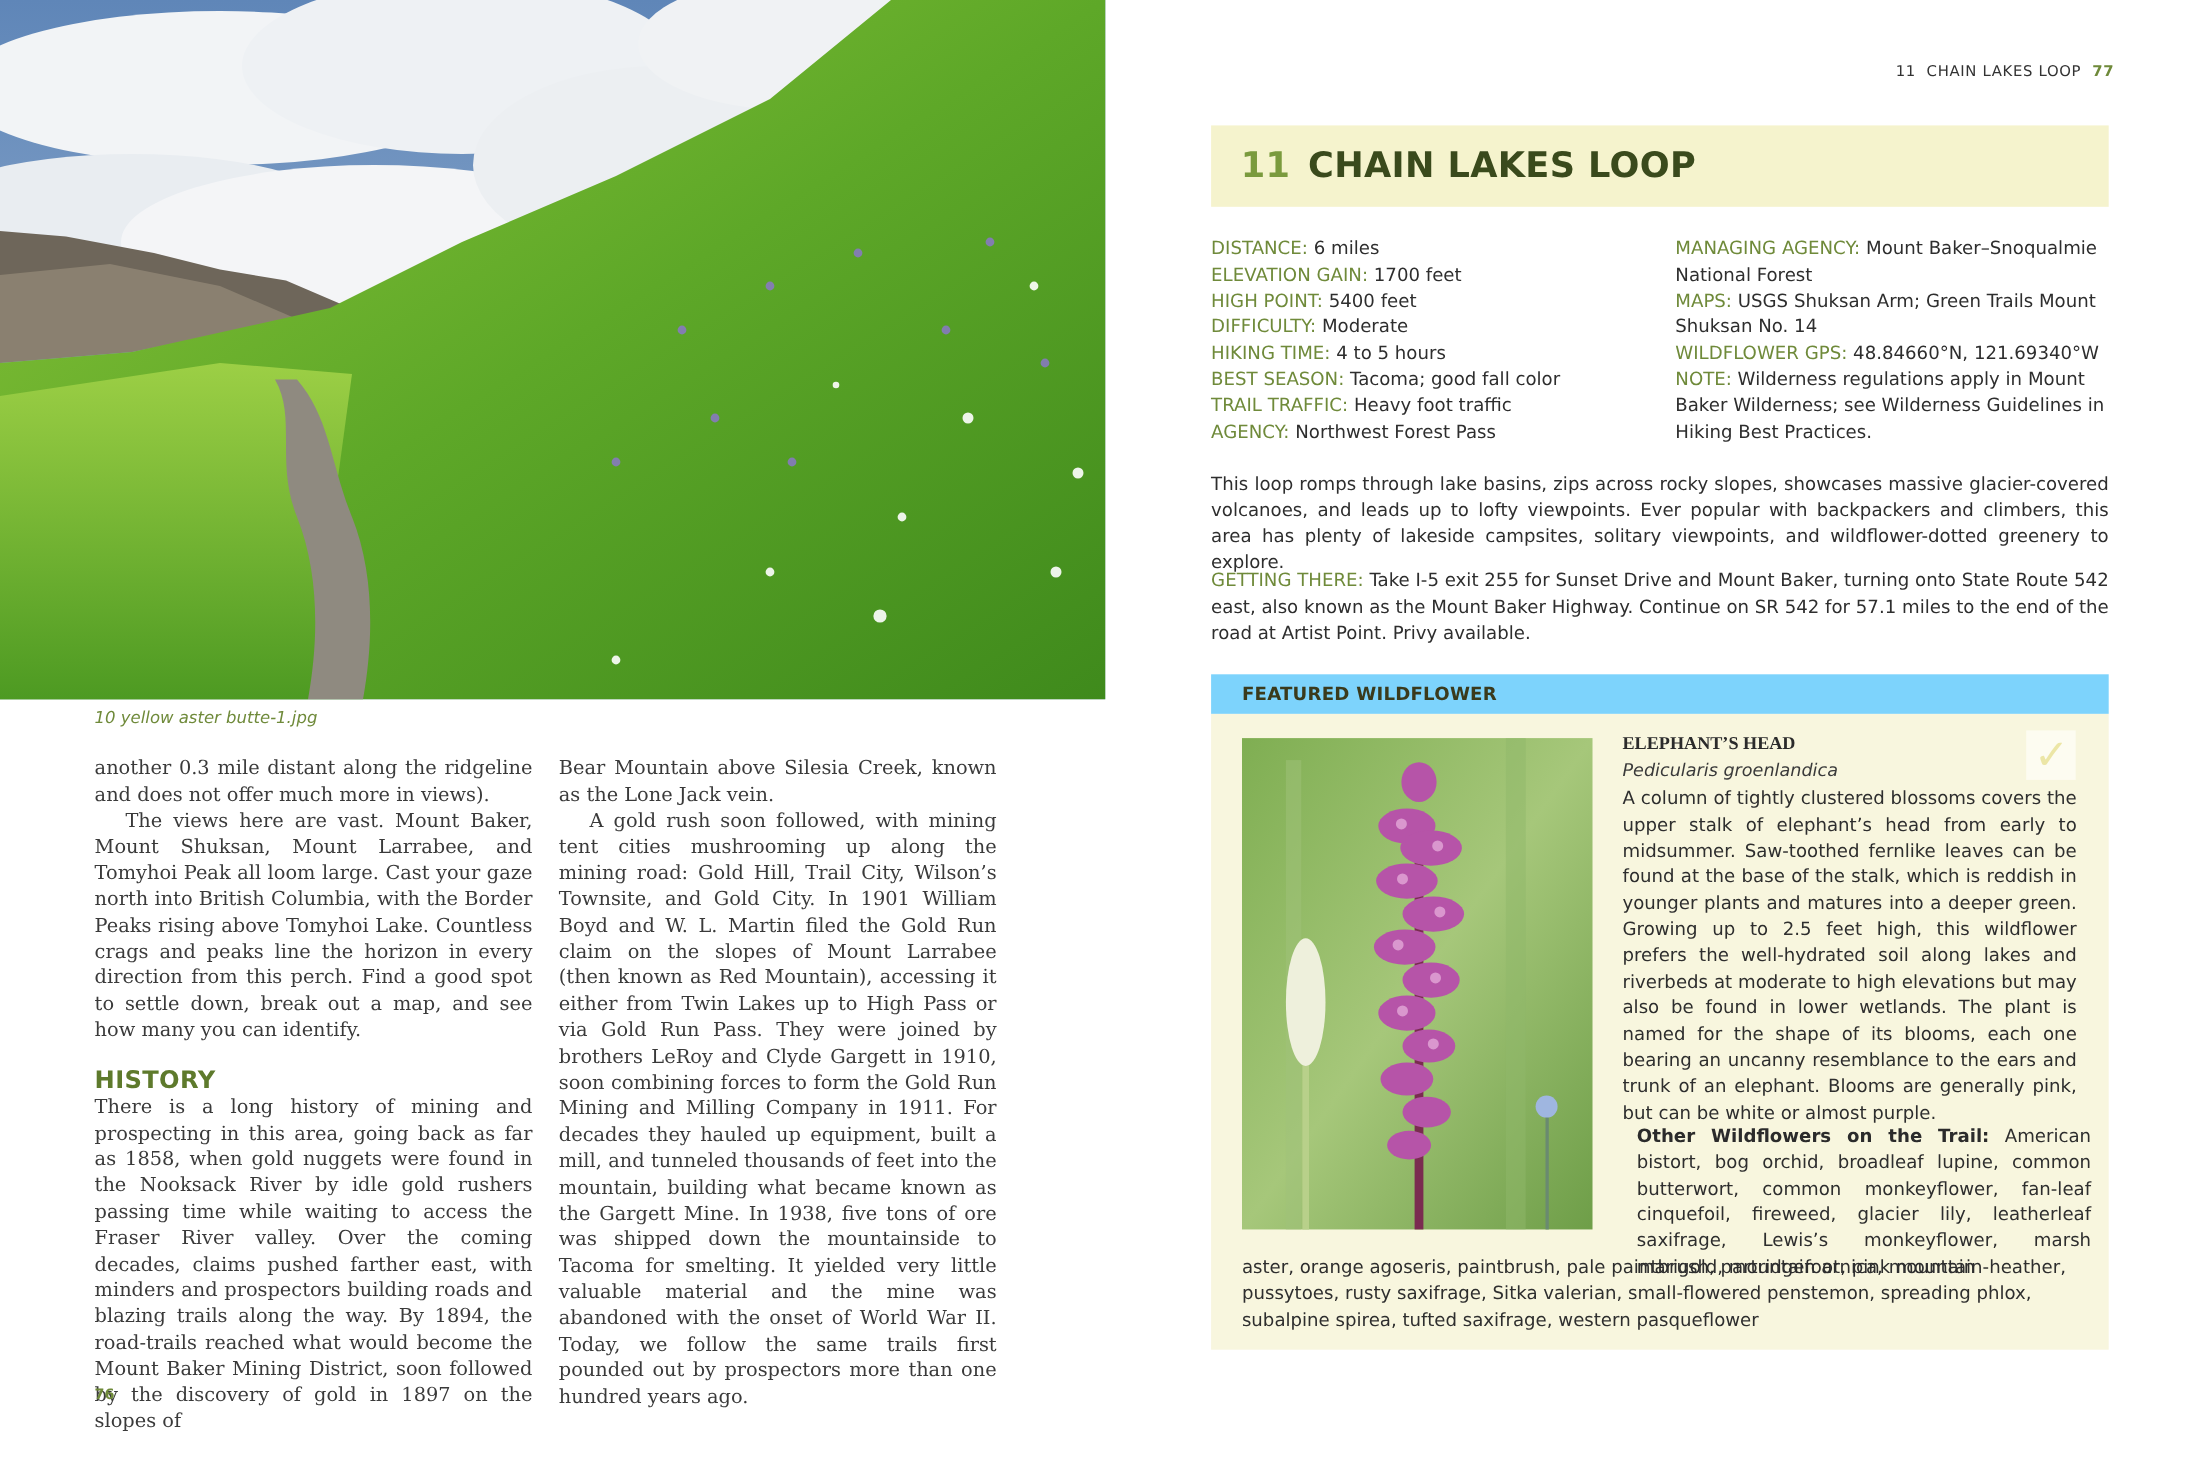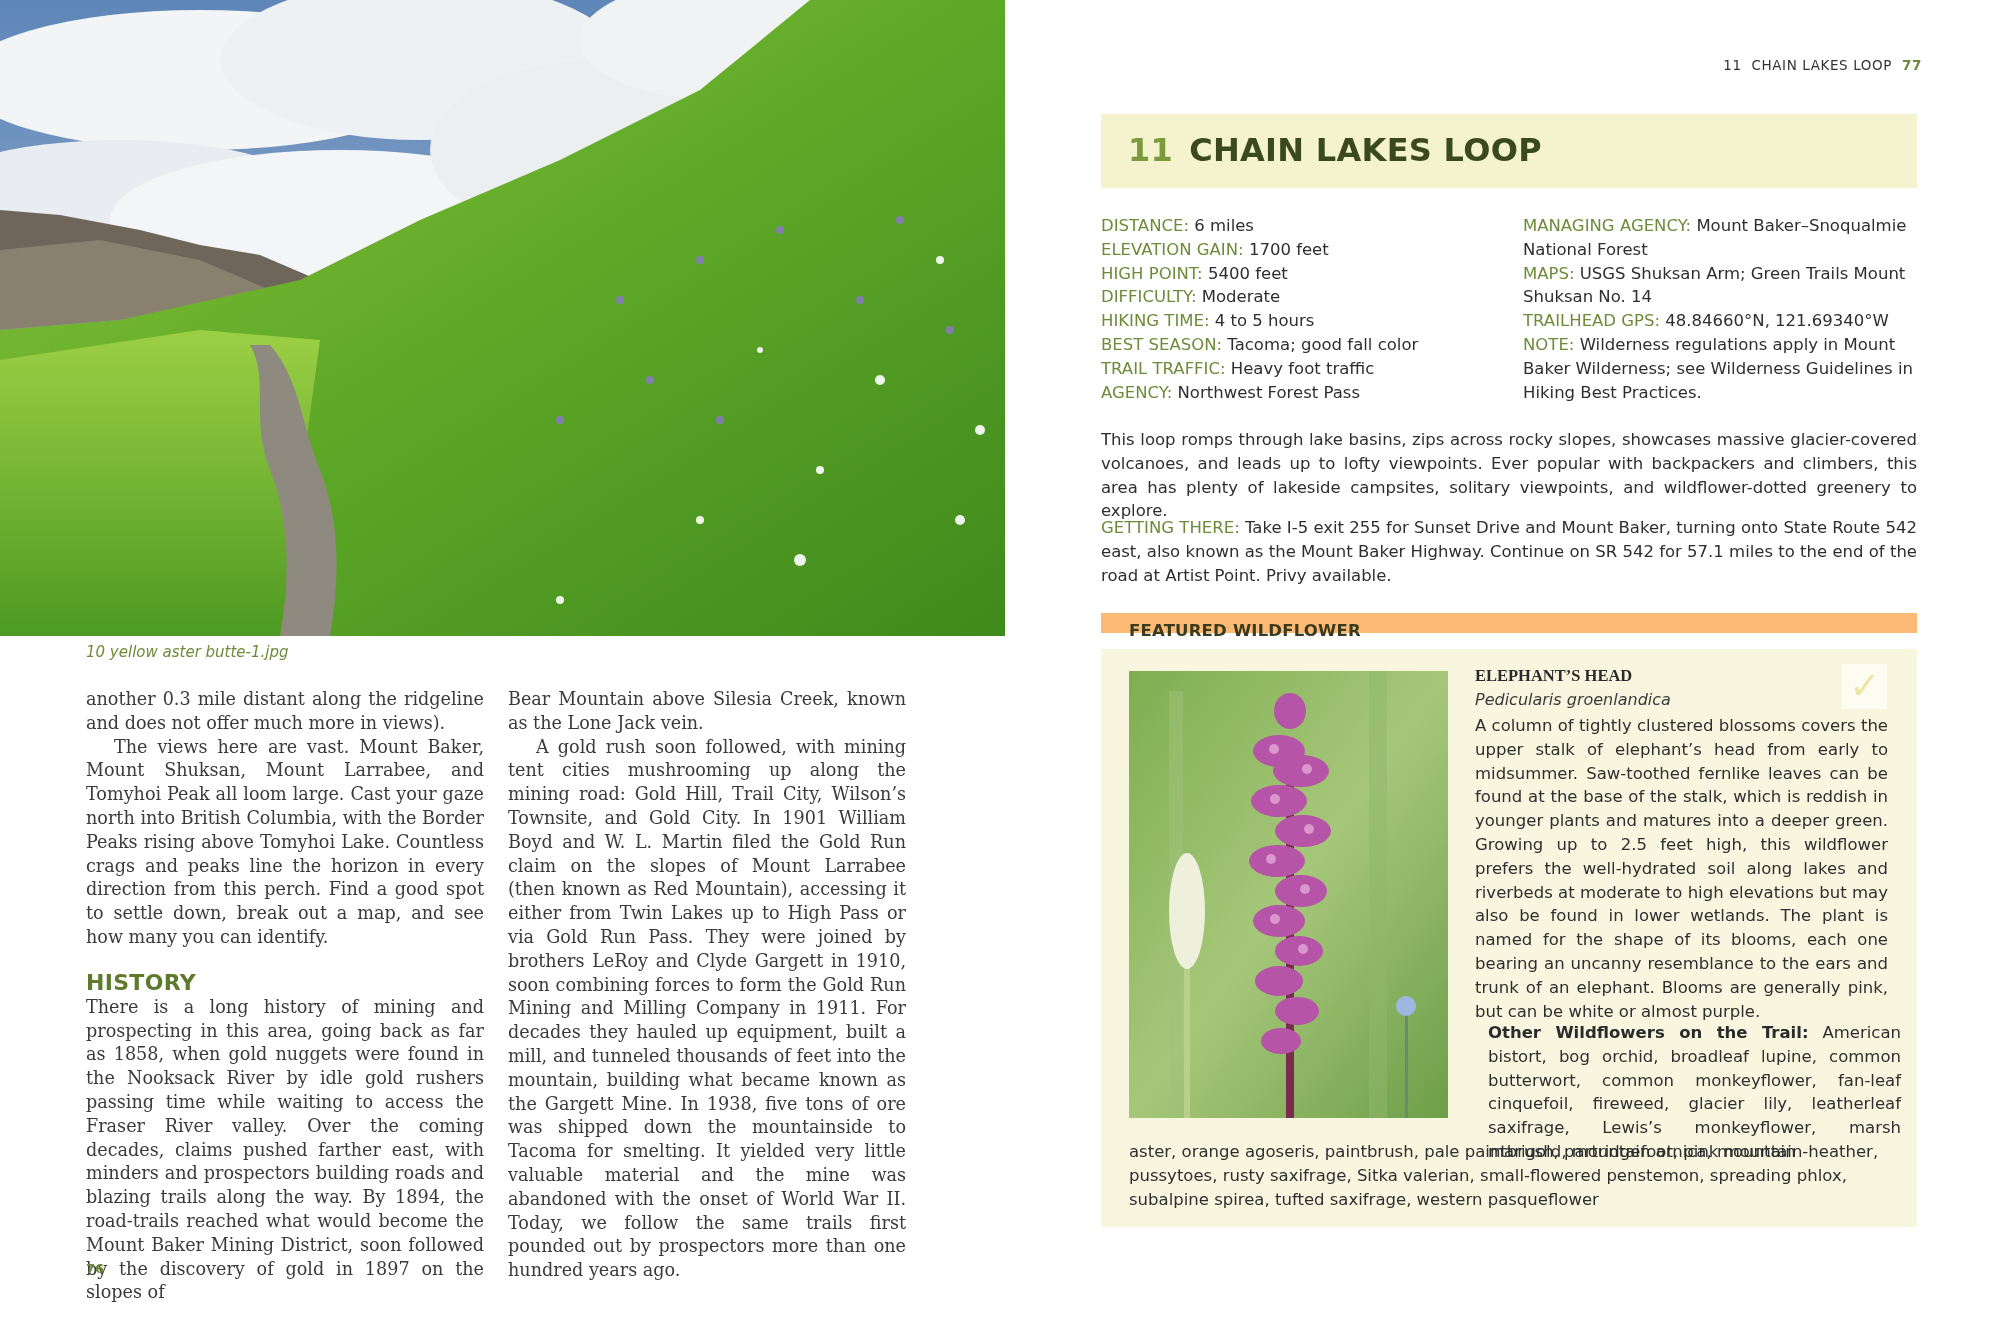--- a/index.html
+++ b/index.html
@@ -32,21 +32,21 @@
   .stats { font-size:16.5px; line-height:23.8px; color:#2e2e2e; }
   .stats .k { color:#6f8a3a; }
   #stats-left { left:1101px; top:214px; width:400px; }
   #stats-right { left:1523px; top:214px; width:394px; }
 
   .body-sans { font-size:16.5px; line-height:23.8px; color:#2e2e2e; text-align:justify; }
   #intro { left:1101px; top:428px; width:816px; }
   #getting { left:1101px; top:516px; width:816px; }
   #getting .k { color:#6f8a3a; }
 
-  #wf-header { left:1101px; top:613px; width:816px; height:20px; background:#fdba74; }
+  #wf-header { left:1101px; top:613px; width:816px; height:36px; background:#7dd3fc; }
   #wf-header span { position:absolute; left:28px; top:8px; font-size:16.5px; font-weight:bold; color:#3a3a1c; letter-spacing:0.2px; }
   #wf-box { left:1101px; top:649px; width:816px; height:578px; background:#f8f6de; }
   #flower-photo { left:1129px; top:671px; width:319px; height:447px; overflow:hidden; }
   #wf-name { left:1475px; top:666px; font-size:16.5px; font-weight:bold; color:#2b2b2b;font-family:Liberation Serif, serif; }
   #wf-latin { left:1475px; top:690px; font-size:16px; font-style:italic; color:#3a3a3a; }
   #wf-desc { left:1475px; top:714px; width:413px; }
   #wf-other1 { left:1475px; top:1021px; width:413px;margin-left:13px; }
   #wf-other2 { left:1129px; top:1140px; width:759px; }
   #wf-other1 b { color:#2b2b2b; }
   #check-box { left:1842px; top:664px; width:45px; height:45px; background:#fdfcf1; }
@@ -141,21 +141,21 @@
   <div><span class="k">DIFFICULTY:</span> <span>Moderate</span></div>
   <div><span class="k">HIKING TIME:</span> <span>4 to 5 hours</span></div>
   <div><span class="k">BEST SEASON:</span> <span>Tacoma; good fall color</span></div>
   <div><span class="k">TRAIL TRAFFIC:</span> <span>Heavy foot traffic</span></div>
   <div><span class="k">AGENCY:</span> <span>Northwest Forest Pass</span></div>
 </div>
 
 <div id="stats-right" class="abs stats">
   <div><span class="k">MANAGING AGENCY:</span> <span>Mount Baker–Snoqualmie National Forest</span></div>
   <div><span class="k">MAPS:</span> <span>USGS Shuksan Arm; Green Trails Mount Shuksan No. 14</span></div>
-  <div><span class="k">TRAILHEAD GPS:</span> <span>48.84660°N, 121.69340°W</span></div>
+  <div><span class="k">WILDFLOWER GPS:</span> <span>48.84660°N, 121.69340°W</span></div>
   <div><span class="k">NOTE:</span> <span>Wilderness regulations apply in Mount Baker Wilderness; see Wilderness Guidelines in Hiking Best Practices.</span></div>
 </div>
 
 <div id="intro" class="abs body-sans">This loop romps through lake basins, zips across rocky slopes, showcases massive glacier-covered vol­canoes, and leads up to lofty viewpoints. Ever popular with backpackers and climbers, this area has plenty of lakeside campsites, solitary viewpoints, and wildflower-dotted greenery to explore.</div>
 
 <div id="getting" class="abs body-sans">
   <span class="k">GETTING THERE:</span>
   <span>Take I-5 exit 255 for Sunset Drive and Mount Baker, turning onto State Route 542 east, also known as the Mount Baker Highway. Continue on SR 542 for 57.1 miles to the end of the road at Artist Point. Privy available.</span>
 </div>
 

